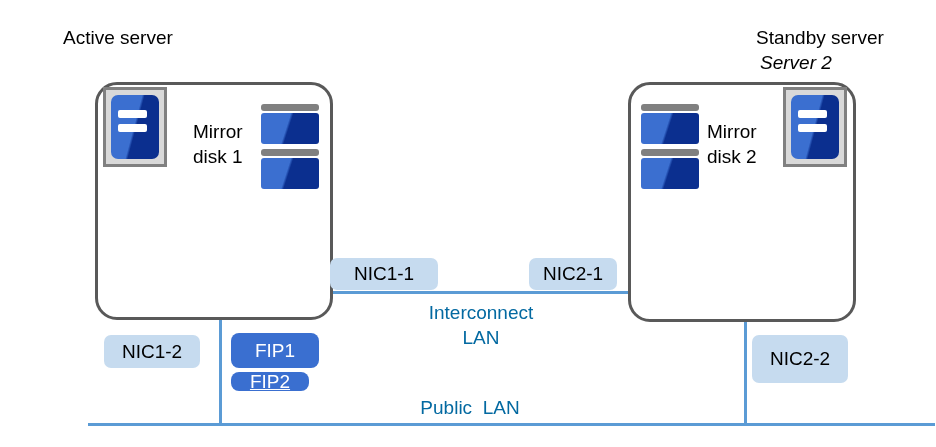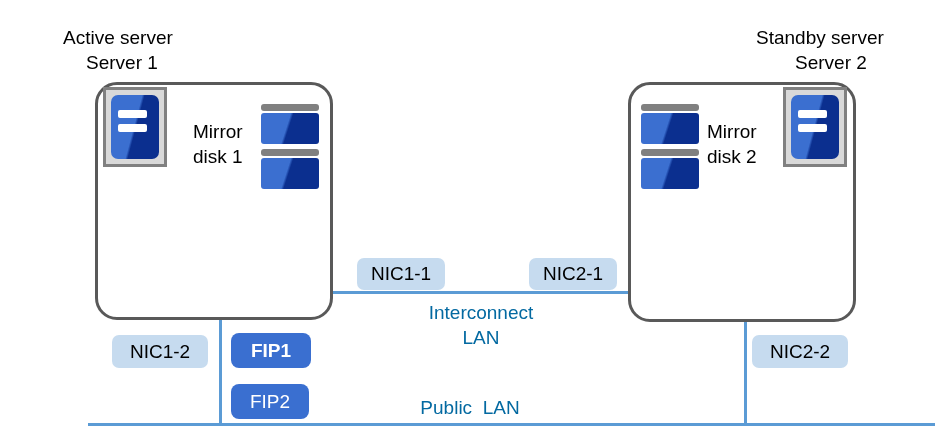--- a/index.html
+++ b/index.html
@@ -133,24 +133,23 @@
     width: 3px;
     background: #5b9bd5;
   }
 </style>
 </head>
 <body>
 
 <div id="diagram">
 
   <div class="label" style="left:63px; top:26px;">Active server</div>
-  <div class="label" style="left:86px; top:51px;">Server 1</div>
 
   <div class="label" style="left:756px; top:26px;">Standby server</div>
-  <div class="label" style="left:795px; top:51px;">Server 2</div>
+  <div class="label" style="left:760px; top:51px;font-style:italic;">Server 2</div>
 
   <div class="net-line-h" style="left:333px; top:291px; width:296px;"></div>
 
   <div class="net-line-v" style="left:219px; top:319px; height:106px;"></div>
   <div class="net-line-v" style="left:744px; top:319px; height:106px;"></div>
 
   <div class="net-line-h" style="left:88px; top:423px; width:847px;"></div>
 
   <div class="server-box" style="left:95px; top:82px; width:238px; height:238px;">
   </div>
@@ -193,30 +192,30 @@
     </div>
     <div class="disk-unit">
       <div class="disk-top"></div>
       <div class="disk-body"></div>
     </div>
   </div>
 
   <div class="label" style="left:707px; top:120px;">Mirror</div>
   <div class="label" style="left:707px; top:145px;text-align:center;">disk 2</div>
 
-  <div class="nic-badge" style="left:357px; top:258px; width:88px; height:32px;">NIC1-1</div>
+  <div class="nic-badge" style="left:330px; top:258px; width:108px; height:32px;">NIC1-1</div>
 
   <div class="nic-badge" style="left:529px; top:258px; width:88px; height:32px;">NIC2-1</div>
 
-  <div class="nic-badge" style="left:104px; top:335px; width:96px; height:33px;margin-left:8px;">NIC1-2</div>
-
-  <div class="nic-badge" style="left:752px; top:335px; width:96px; height:33px;">NIC2-2</div>
-
-  <div class="fip-badge" style="left:231px; top:333px; width:80px; height:35px;font-weight:bold;">FIP1</div>
-
-  <div class="fip-badge" style="left:231px; top:384px; width:78px; height:35px;">FIP2</div>
+  <div class="nic-badge" style="left:104px; top:335px; width:96px; height:33px;">NIC1-2</div>
+
+  <div class="nic-badge" style="left:752px; top:335px; width:96px; height:48px;">NIC2-2</div>
+
+  <div class="fip-badge" style="left:231px; top:333px; width:88px; height:35px;">FIP1</div>
+
+  <div class="fip-badge" style="left:231px; top:372px; width:78px; height:19px;text-decoration:underline;">FIP2</div>
 
   <div class="caption" style="left:333px; top:300px; width:296px;">Interconnect</div>
   <div class="caption" style="left:333px; top:325px; width:296px;">LAN</div>
 
   <div class="caption" style="left:330px; top:395px; width:280px;text-align:center;">Public  LAN</div>
 
 </div>
 
 </body></html>

